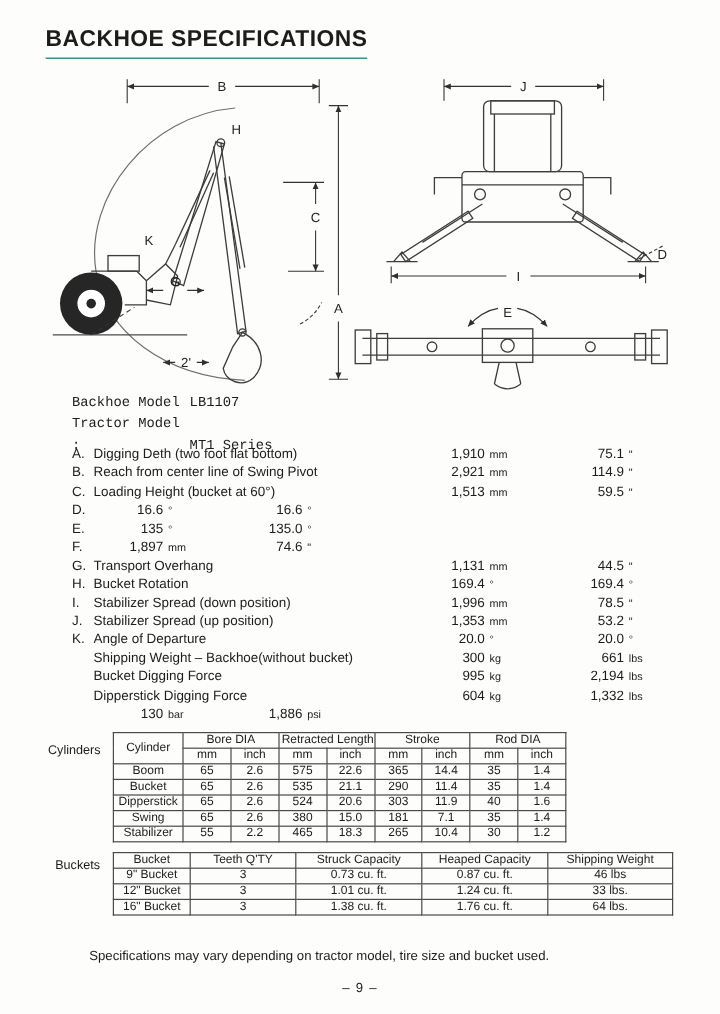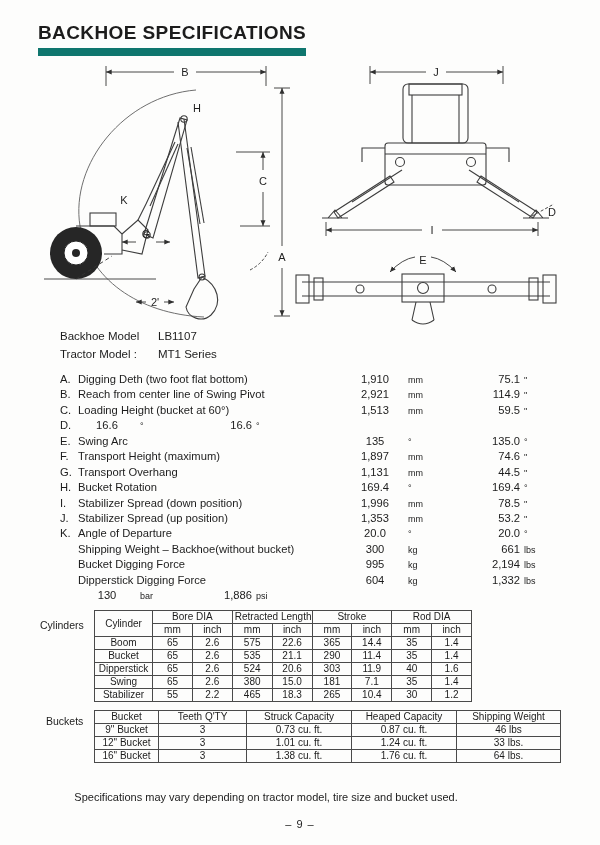--- a/index.html
+++ b/index.html
@@ -4,36 +4,36 @@
 <style>
   * { margin:0; padding:0; box-sizing:border-box; }
   html,body { background:#ffffff; }
   .page {
     position:relative; width:600px; height:845px; background:#fdfdfc;
     font-family:"Liberation Sans", sans-serif; color:#1c1c1c; overflow:hidden;
   }
   .title {
     position:absolute; left:38px; top:22px; display:inline-block;
     font-size:19px; font-weight:bold; letter-spacing:0.4px;
-    border-bottom:8px solid #0f766e; padding-bottom:4px;
+    border-bottom:1px solid #0f766e; padding-bottom:4px;
   }
   
   .svg-side { position:absolute; left:36px;  top:56px;  width:262px; height:270px; }
   .svg-rear { position:absolute; left:300px; top:58px;  width:262px; height:185px; }
   .svg-top  { position:absolute; left:290px; top:248px; width:272px; height:78px; }
   svg text { font-family:"Liberation Sans", sans-serif; font-size:11px; fill:#1f1f1f; text-anchor:middle; }
   
-  .models { position:absolute; left:60px; top:327px; font-size:11.5px; line-height:18px; }
+  .models { position:absolute; left:60px; top:327px; font-size:11.5px; line-height:18px;font-family:Liberation Mono, monospace; }
   .model-label { display:inline-block; width:98px; }
   
   .spec-list { position:absolute; left:60px; top:373px; width:488px; font-size:11.2px; }
   .spec-row { display:flex; align-items:baseline; height:15.45px; }
   .sp-letter { width:18px; }
   .sp-label  { width:268px; white-space:nowrap; overflow:hidden; }
-  .sp-v1 { width:58px; text-align:center; }
+  .sp-v1 { width:58px; text-align:right; }
   .sp-u1 { width:30px; font-size:9px; padding-left:4px; }
   .sp-v2 { width:86px; text-align:right; }
   .sp-u2 { width:24px; font-size:9px; padding-left:4px; }
   
   .section-label { position:absolute; font-size:10.5px; }
   .cyl-label { left:40px; top:619px; }
   .bkt-label { left:46px; top:715px; }
   .spec-table { position:absolute; border-collapse:collapse; table-layout:fixed; font-size:10px; color:#1c1c1c; }
   .spec-table th, .spec-table td {
     border:1px solid #4a4a4a; font-weight:normal; text-align:center;
@@ -211,29 +211,27 @@
       </div>
     <div class="spec-row">
         <span class="sp-letter">D.</span>
         <span class="sp-v1">16.6</span>
         <span class="sp-u1">°</span>
         <span class="sp-v2">16.6</span>
         <span class="sp-u2">°</span>
       </div>
     <div class="spec-row">
         <span class="sp-letter">E.</span>
-        <span class="sp-label">Swing Arc</span>
         <span class="sp-v1">135</span>
         <span class="sp-u1">°</span>
         <span class="sp-v2">135.0</span>
         <span class="sp-u2">°</span>
       </div>
     <div class="spec-row">
         <span class="sp-letter">F.</span>
-        <span class="sp-label">Transport Height (maximum)</span>
         <span class="sp-v1">1,897</span>
         <span class="sp-u1">mm</span>
         <span class="sp-v2">74.6</span>
         <span class="sp-u2">"</span>
       </div>
     <div class="spec-row">
         <span class="sp-letter">G.</span>
         <span class="sp-label">Transport Overhang</span>
         <span class="sp-v1">1,131</span>
         <span class="sp-u1">mm</span>

